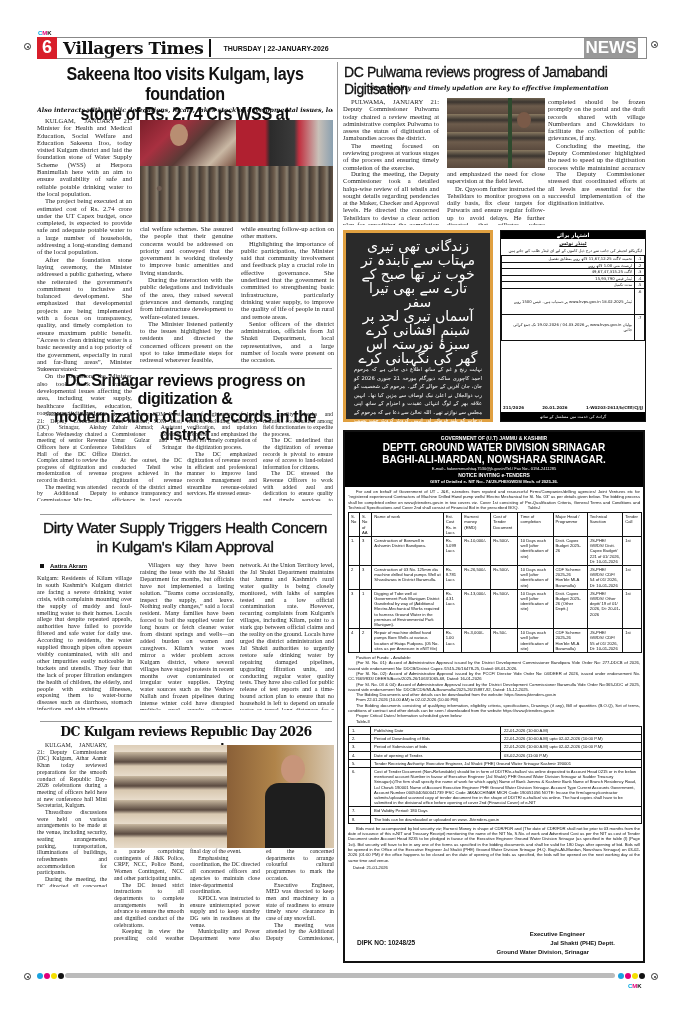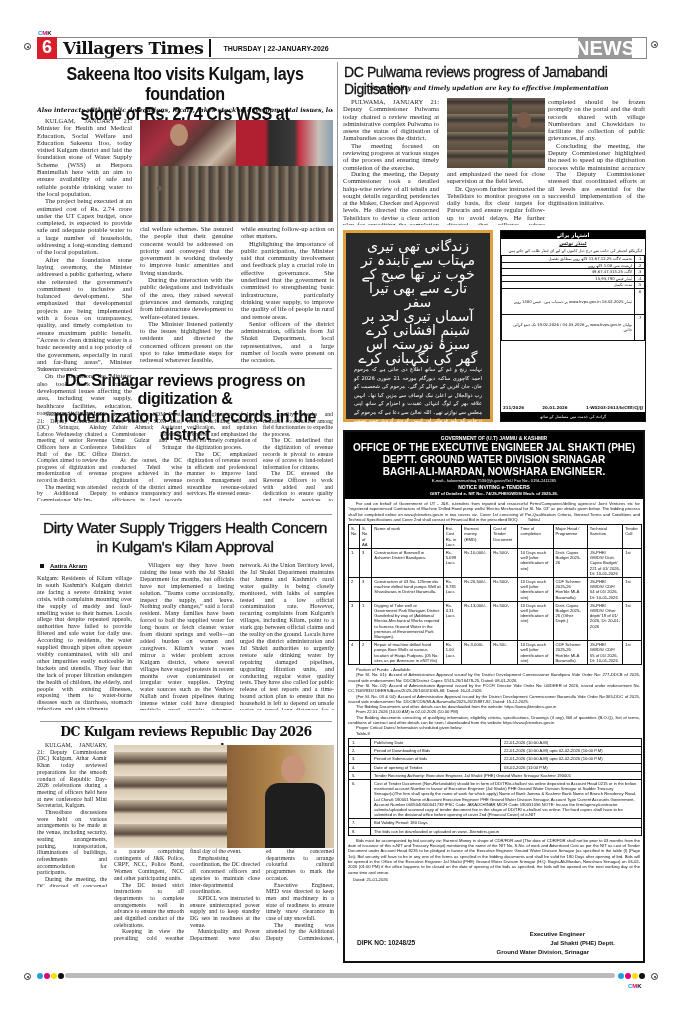--- a/index.html
+++ b/index.html
@@ -6,21 +6,21 @@
 body{width:680px;height:1016px;background:#fff;font-family:"DejaVu Serif",serif;color:#111;position:relative;overflow:hidden}
 .reg{position:absolute;width:7px;height:7px;border:1px solid #333;border-radius:50%;font-size:0}
 .reg::after{content:"";position:absolute;left:2px;top:2px;width:2px;height:2px;background:#333;border-radius:50%}
 .cmyk-label{position:absolute;font-family:"Liberation Sans",sans-serif;font-size:6px;font-weight:bold;letter-spacing:0}
 .cmyk-label .c{color:#00a8e0}.cmyk-label .m{color:#e0007a}.cmyk-label .k{color:#111}
 #masthead{position:absolute;left:37px;top:37px;width:610px;height:22px;border:1px solid #888;display:flex;align-items:center;background:#fff}
 #page-num{width:20px;height:22px;background:#d81e2a;color:#fff;font-family:"Liberation Sans",sans-serif;font-weight:bold;font-size:18px;display:flex;align-items:center;justify-content:center;margin-left:-1px;margin-top:-1px;height:22px}
 #paper-name{font-family:"DejaVu Serif",serif;font-weight:bold;font-size:17px;margin-left:6px;letter-spacing:-0.5px}
 .vsep{width:2px;height:18px;background:#111;margin-left:6px}
 #issue-date{font-family:"Liberation Sans",sans-serif;font-size:7px;margin-left:12px;font-weight:bold}
-#section-tag{margin-left:auto;width:54px;height:20px;background:#999;color:#fff;font-family:"Liberation Sans",sans-serif;font-weight:bold;font-size:20px;display:flex;align-items:center;justify-content:center;margin-right:14px}
+#section-tag{margin-left:auto;width:54px;height:20px;background:#999;color:#fff;font-family:"Liberation Sans",sans-serif;font-weight:bold;font-size:17px;display:flex;align-items:center;justify-content:center;margin-right:8px}
 .hl{font-family:"Liberation Sans",sans-serif;font-weight:bold;color:#111;text-align:center;letter-spacing:-0.4px}
 .kicker{font-family:"DejaVu Serif",serif;font-style:italic;font-weight:bold;text-align:center}
 .col{position:absolute;font-family:"Liberation Serif",serif;font-size:6.6px;line-height:7.3px;text-align:justify;color:#222}
 .col p{text-indent:8px}
 .photo{position:absolute;overflow:hidden}
 .hr{position:absolute;height:1px;background:#999}
 .vr{position:absolute;width:1px;background:#bbb}
 .urdu-box{position:absolute;background:#2a2a2a;border:3px solid #e0a040;color:#fff;font-family:"DejaVu Sans",sans-serif;font-size:7px;line-height:13px;text-align:right;direction:rtl;padding:6px 8px}
 .tender-box{position:absolute;border:2px solid #111;background:#fff}
 .tender-head{background:#000;color:#fff;text-align:center;font-family:"Liberation Sans",sans-serif;font-weight:bold}
@@ -242,23 +242,22 @@
 <div class="col" style="left:266px;top:848px;width:68px;height:95px;font-size:5.9px;line-height:6.7px;overflow:hidden">
   <p style="text-indent:0">ed the concerned departments to arrange colourful cultural programmes to mark the occasion.</p>
   <p>Executive Engineer, MED was directed to keep men and machinery in a state of readiness to ensure timely snow clearance in case of any snowfall.</p>
   <p>The meeting was attended by the Additional Deputy Commissioner, Assistant Commissioner Revenue and officers from Police and other concerned departments.</p>
 </div>
 <div class="vr" style="left:337px;top:368px;height:575px;background:#999"></div>
 
 <div class="tender-box" style="left:343px;top:430px;width:302px;height:533px">
   <div class="tender-head" style="padding:3px 0 2px">
     <div style="font-size:5px;line-height:7px">GOVERNMENT OF (U.T) JAMMU &amp; KASHMIR</div>
-    <div style="font-size:10px;line-height:12px">OFFICE OF THE EXECUTIVE ENGINEER JAL SHAKTI (PHE)</div>
     <div style="font-size:10px;line-height:12px">DEPTT. GROUND WATER DIVISION SRINAGAR</div>
-    <div style="font-size:10px;line-height:12px">BAGHI-ALI-MARDAN, NOWSHARA ENGINEER.</div>
+    <div style="font-size:10px;line-height:12px">BAGHI-ALI-MARDAN, NOWSHARA SRINAGAR.</div>
     <div style="font-size:4px;line-height:6px;font-weight:normal">E-mail:- hakeemmushtaq.7530@jk.gov.in/Tel./ Fax No:- 0194-2411285</div>
     <div style="font-size:5px;line-height:7px">NOTICE INVITING e-TENDERS</div>
     <div style="font-size:4.2px;line-height:6px">GIST of Detailed e- NIT No:- 74/JS-PHE/GWDS/ Mech. of 2025-26.</div>
   </div>
   <div class="small" style="padding:2px 3px;text-align:justify;text-indent:8px"><span>For and on behalf of Government of UT - J&amp;K, e-tenders from reputed and resourceful Firms/Companies/drilling agencies/ Joint Ventures etc for "registered experienced Contractors of Machine Drilled Hand pump wells/ Electro Mechanical for Sl. No. 03" as per details given below. The bidding process shall be completed online on www.jktenders.gov.in in two covers viz. Cover 1st consisting of Pre-Qualification Criteria, General Terms and Conditions and Technical Specifications and Cover 2nd shall consist of Financial Bid in the prescribed BOQ.</span> <span style="margin-left:8px">Table-I</span></div>
   <table class="t1" style="margin:0 3px;width:294px">
     <thead>
         <tr id="t1-head">
           <th>S. No</th>
           <th>S. No of AA</th>

